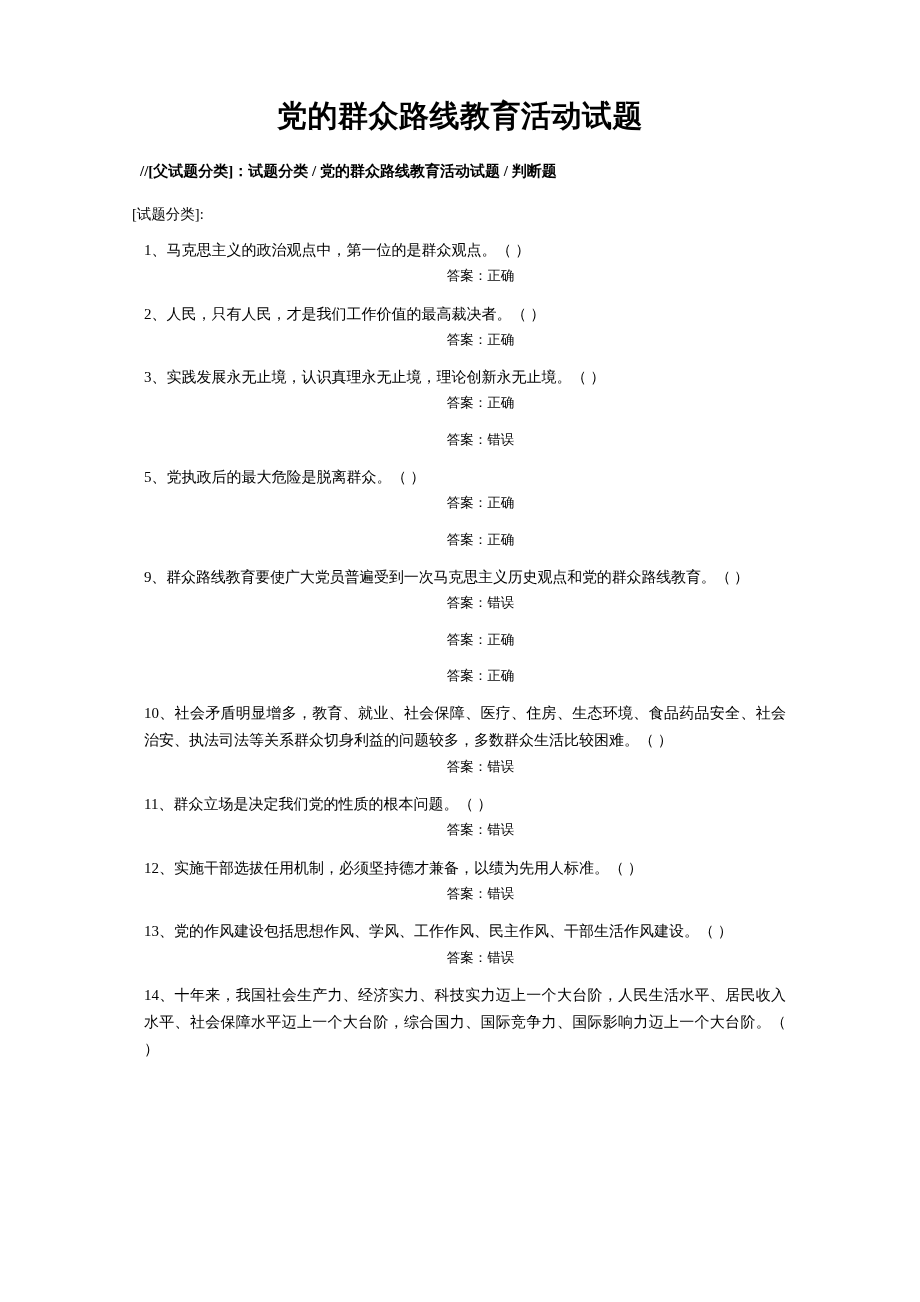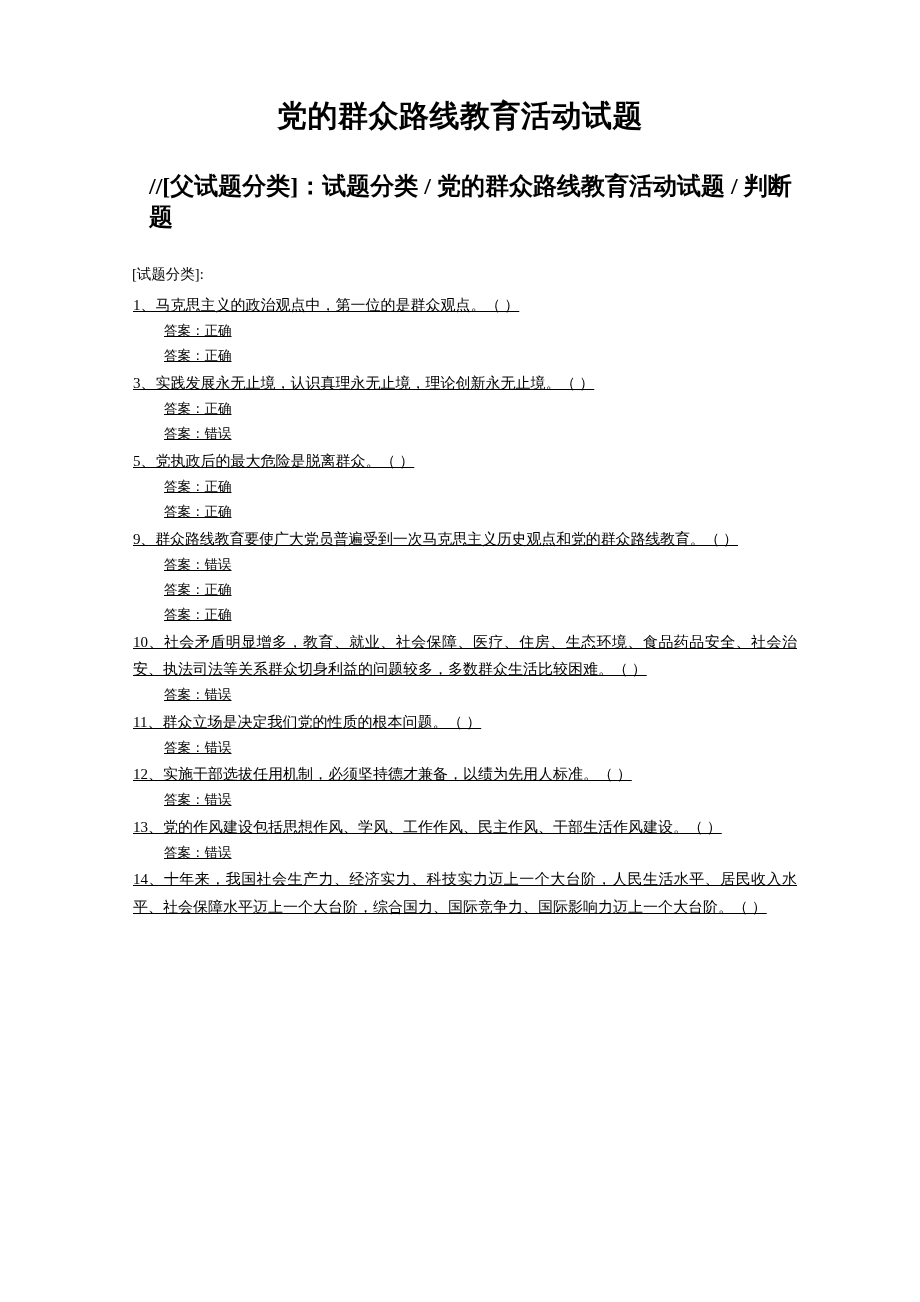--- a/index.html
+++ b/index.html
@@ -25,79 +25,80 @@
     text-align: center;
     font-size: 30px;
     font-weight: bold;
     line-height: 1.2;
     margin: 0;
     padding-top: 98px;
     letter-spacing: 0.5px;
     font-family: "Liberation Serif", "DejaVu Serif", serif;
   }
   .breadcrumb {
-    font-size: 24px;
+    font-size: 15px;
     font-weight: bold;
     line-height: 1.3;
-    margin: 17px;
+    margin: 8px;
     padding-top: 20px;
     padding-left: 132px;
     padding-right: 100px;
     font-family: "Liberation Serif", "DejaVu Serif", serif;
   }
   .content {
     padding-left: 132px;
     padding-right: 122px;
     padding-top: 13px;
   }
   .category-line {
     font-size: 14.5px;
     line-height: 1.55;
     margin: 0 0 6px 0;
   }
   .qa-block {
-    margin: 1px;
-    text-decoration: underline;
+    margin: 12px;
   }
   .question {
     font-size: 15px;
     line-height: 1.82;
     margin: 0;
     text-align: justify;
     text-justify: inter-ideograph;
     word-break: break-all;
   }
   .question.tight {
     letter-spacing: -0.15px;
   }
   .answer {
     font-size: 13.5px;
     line-height: 1.8;
     margin: 0;
     padding-left: 31px;
+    text-align: center;
   }
 </style>
 </head>
 <body>
 
 <div class="page">
 
   <h1 class="doc-title">党的群众路线教育活动试题</h1>
 
   <div class="breadcrumb">//[父试题分类]：试题分类 / 党的群众路线教育活动试题 / 判断题</div>
 
   <div class="content">
     <div class="category-line">[试题分类]:</div>
 
     <div id="items-container">
         <div class="qa-block">
           <p class="question">1、马克思主义的政治观点中，第一位的是群众观点。（    ）</p>
           <p class="answer">答案：正确</p>
         </div>
         <div class="qa-block">
+          <p class="question">2、人民，只有人民，才是我们工作价值的最高裁决者。（  ）</p>
           <p class="answer">答案：正确</p>
         </div>
         <div class="qa-block">
           <p class="question">3、实践发展永无止境，认识真理永无止境，理论创新永无止境。（    ）</p>
           <p class="answer">答案：正确</p>
         </div>
         <div class="qa-block">
           <p class="answer">答案：错误</p>
         </div>
         <div class="qa-block">

